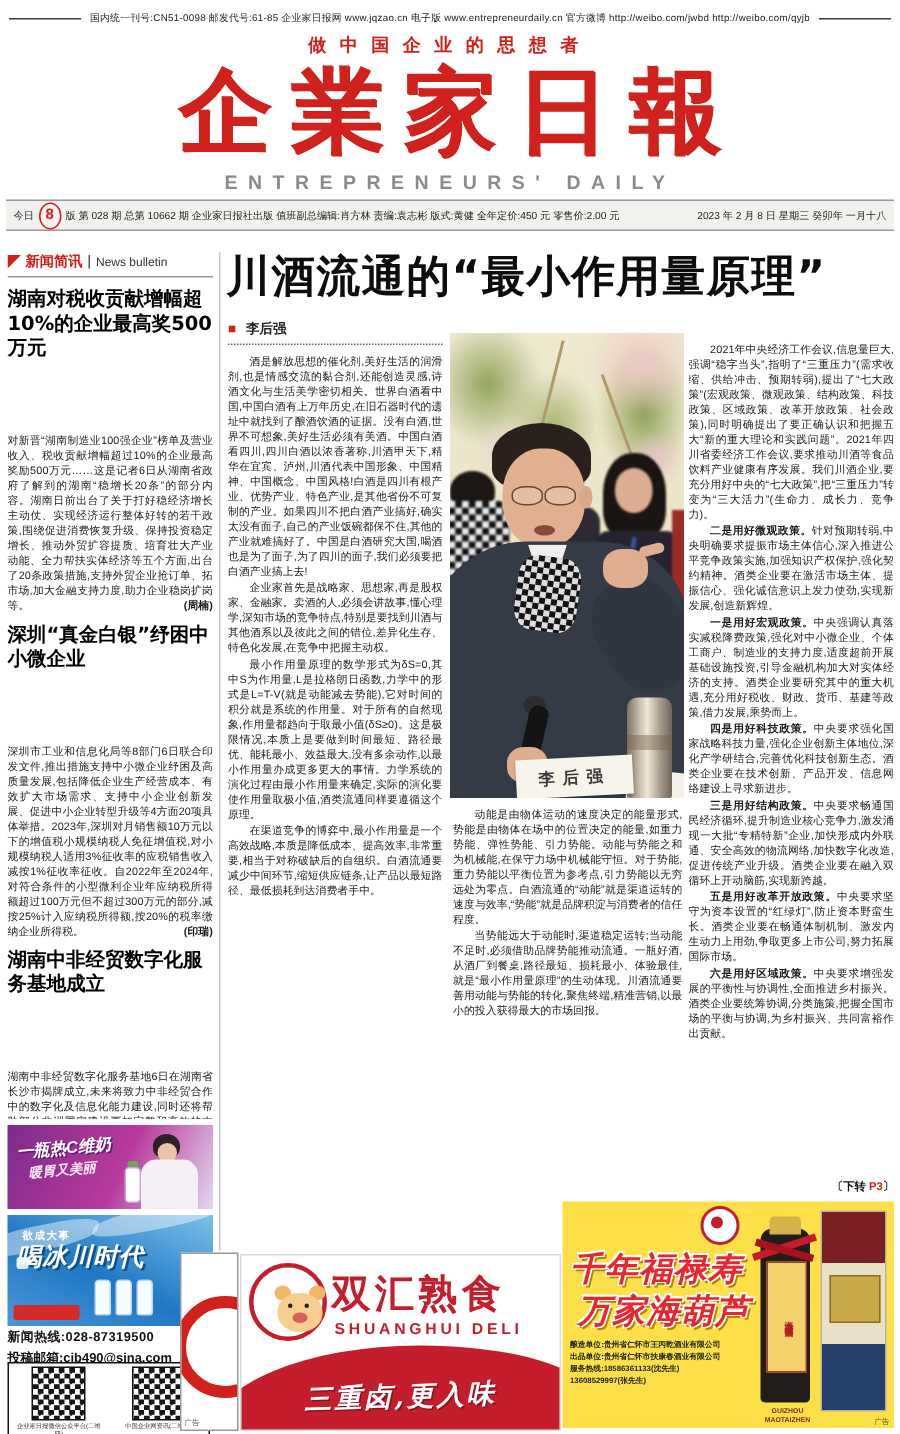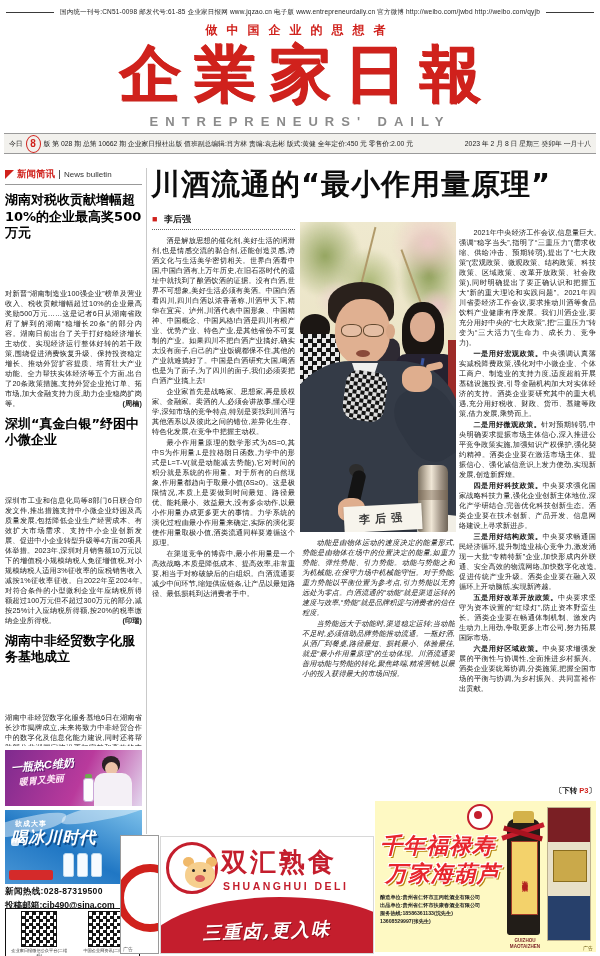--- a/index.html
+++ b/index.html
@@ -90,21 +90,21 @@
   .byline{position:absolute;left:152px;top:213px;width:143px;height:16px;
           border-bottom:1.5px dotted #666;font-size:9px;font-weight:bold;color:#222;}
   .byline .sq{color:#d0211c;margin-right:4px;}
 
   .acol{position:absolute;font-size:7.2px;line-height:10px;text-align:justify;color:#1a1a1a;
         overflow:hidden;letter-spacing:.1px;}
   .acol p{margin:0;text-indent:2em;}
   .acol p+p{margin-top:1px;}
   .acol .lead{font-weight:900;}
   .colA{left:152px;top:236px;width:143px;height:598px;}
-  .colB{left:302px;top:538px;width:153px;height:296px;font-style:italic;}
+  .colB{left:302px;top:538px;width:153px;height:296px;}
   .colC{left:459px;top:228px;width:137px;height:556px;}
   .contmark{position:absolute;left:459px;top:786px;width:137px;text-align:right;
             font-size:7.5px;font-weight:bold;color:#111;}
   .contmark .pg{color:#d0211c;font-weight:900;}
 
   
   .photo{position:absolute;left:300px;top:222px;width:156px;height:310px;overflow:hidden;
          background:linear-gradient(180deg,#efe9cf 0%,#eae3c4 55%,#e5dcba 100%);}
   .blob{position:absolute;border-radius:50%;filter:blur(1.5px);}
   .leafA{left:-12px;top:-8px;width:74px;height:84px;background:radial-gradient(closest-side,#93a45f,rgba(147,164,95,0));}
@@ -176,21 +176,21 @@
   .pig-snout{position:absolute;left:26px;top:30px;width:10px;height:7px;background:#d8605a;border-radius:50%;}
   .sh-cn{position:absolute;left:60px;top:8px;color:#c41e2d;font-weight:900;font-size:26px;letter-spacing:3px;
          font-family:"DejaVu Sans",sans-serif;}
   .sh-en{position:absolute;left:62px;top:43px;color:#c41e2d;font-weight:bold;font-size:10.5px;letter-spacing:2.5px;}
   .sh-swoosh{position:absolute;left:-20px;right:-20px;bottom:-6px;height:62px;background:#c41e2d;
              border-radius:55% 45% 0 0 / 95% 55% 0 0;}
   .sh-tag{position:absolute;left:0;bottom:10px;width:100%;text-align:center;color:#fff;font-weight:900;
           font-size:18px;font-style:italic;letter-spacing:2px;transform:rotate(-2deg);
           font-family:"DejaVu Serif",serif;text-shadow:1px 1px 0 #8e0f1c;}
 
-  .flad{position:absolute;left:375px;top:801px;width:221px;height:151px;background:#fef9c3;overflow:hidden;}
+  .flad{position:absolute;left:375px;top:801px;width:221px;height:151px;background:#fde047;overflow:hidden;}
   .fl-stamp{position:absolute;left:92px;top:3px;width:22px;height:22px;border-radius:50%;background:#fff;
             border:2px solid #c41e2d;}
   .fl-stamp i{position:absolute;left:5px;top:5px;width:8px;height:8px;background:#c41e2d;border-radius:50%;}
   .fl-t1{position:absolute;left:5px;top:30px;color:#e8262d;font-weight:900;font-size:22px;letter-spacing:1px;
          font-style:italic;text-shadow:1px 1px 0 #fff,-1px -1px 0 #fff,1px -1px 0 #fff,-1px 1px 0 #fff,2px 2px 0 #b5830a;}
   .fl-t2{position:absolute;left:10px;top:58px;color:#e8262d;font-weight:900;font-size:22px;letter-spacing:1px;
          font-style:italic;text-shadow:1px 1px 0 #fff,-1px -1px 0 #fff,1px -1px 0 #fff,-1px 1px 0 #fff,2px 2px 0 #b5830a;}
   .fl-info{position:absolute;left:5px;top:92px;width:122px;font-size:5.2px;line-height:8px;color:#222;font-weight:bold;}
   .fl-bottle{position:absolute;left:132px;top:18px;width:33px;height:116px;background:#221d18;border-radius:8px 8px 3px 3px;}
   .fl-label{position:absolute;left:136px;top:40px;width:25px;height:72px;background:#f3d26b;border:1px solid #a33d2a;
@@ -348,22 +348,22 @@
     <p>在渠道竞争的博弈中,最小作用量是一个高效战略,本质是降低成本、提高效率,非常重要,相当于对称破缺后的自组织。白酒流通要减少中间环节,缩短供应链条,让产品以最短路径、最低损耗到达消费者手中。</p>
   </div>
 
   <div class="acol colB">
     <p>动能是由物体运动的速度决定的能量形式,势能是由物体在场中的位置决定的能量,如重力势能、弹性势能、引力势能。动能与势能之和为机械能,在保守力场中机械能守恒。对于势能,重力势能以平衡位置为参考点,引力势能以无穷远处为零点。白酒流通的“动能”就是渠道运转的速度与效率,“势能”就是品牌积淀与消费者的信任程度。</p>
     <p>当势能远大于动能时,渠道稳定运转;当动能不足时,必须借助品牌势能推动流通。一瓶好酒,从酒厂到餐桌,路径最短、损耗最小、体验最佳,就是“最小作用量原理”的生动体现。川酒流通要善用动能与势能的转化,聚焦终端,精准营销,以最小的投入获得最大的市场回报。</p>
   </div>
 
   <div class="acol colC">
     <p><b class="lead"></b><span>2021年中央经济工作会议,信息量巨大,强调“稳字当头”,指明了“三重压力”(需求收缩、供给冲击、预期转弱),提出了“七大政策”(宏观政策、微观政策、结构政策、科技政策、区域政策、改革开放政策、社会政策),同时明确提出了要正确认识和把握五大“新的重大理论和实践问题”。2021年四川省委经济工作会议,要求推动川酒等食品饮料产业健康有序发展。我们川酒企业,要充分用好中央的“七大政策”,把“三重压力”转变为“三大活力”(生命力、成长力、竞争力)。</span></p>
+    <p><b class="lead">二是用好微观政策。</b><span>针对预期转弱,中央明确要求提振市场主体信心,深入推进公平竞争政策实施,加强知识产权保护,强化契约精神。酒类企业要在激活市场主体、提振信心、强化诚信意识上发力使劲,实现新发展,创造新辉煌。</span></p>
     <p><b class="lead">一是用好宏观政策。</b><span>中央强调认真落实减税降费政策,强化对中小微企业、个体工商户、制造业的支持力度,适度超前开展基础设施投资,引导金融机构加大对实体经济的支持。酒类企业要研究其中的重大机遇,充分用好税收、财政、货币、基建等政策,借力发展,乘势而上。</span></p>
-    <p><b class="lead">二是用好微观政策。</b><span>针对预期转弱,中央明确要求提振市场主体信心,深入推进公平竞争政策实施,加强知识产权保护,强化契约精神。酒类企业要在激活市场主体、提振信心、强化诚信意识上发力使劲,实现新发展,创造新辉煌。</span></p>
     <p><b class="lead">四是用好科技政策。</b><span>中央要求强化国家战略科技力量,强化企业创新主体地位,深化产学研结合,完善优化科技创新生态。酒类企业要在技术创新、产品开发、信息网络建设上寻求新进步。</span></p>
     <p><b class="lead">三是用好结构政策。</b><span>中央要求畅通国民经济循环,提升制造业核心竞争力,激发涌现一大批“专精特新”企业,加快形成内外联通、安全高效的物流网络,加快数字化改造,促进传统产业升级。酒类企业要在融入双循环上开动脑筋,实现新跨越。</span></p>
     <p><b class="lead">五是用好改革开放政策。</b><span>中央要求坚守为资本设置的“红绿灯”,防止资本野蛮生长。酒类企业要在畅通体制机制、激发内生动力上用劲,争取更多上市公司,努力拓展国际市场。</span></p>
     <p><b class="lead">六是用好区域政策。</b><span>中央要求增强发展的平衡性与协调性,全面推进乡村振兴。酒类企业要统筹协调,分类施策,把握全国市场的平衡与协调,为乡村振兴、共同富裕作出贡献。</span></p>
   </div>
 
   <div class="contmark">
     <span>〔下转 </span><span class="pg">P3</span><span>〕</span>
   </div>
 

